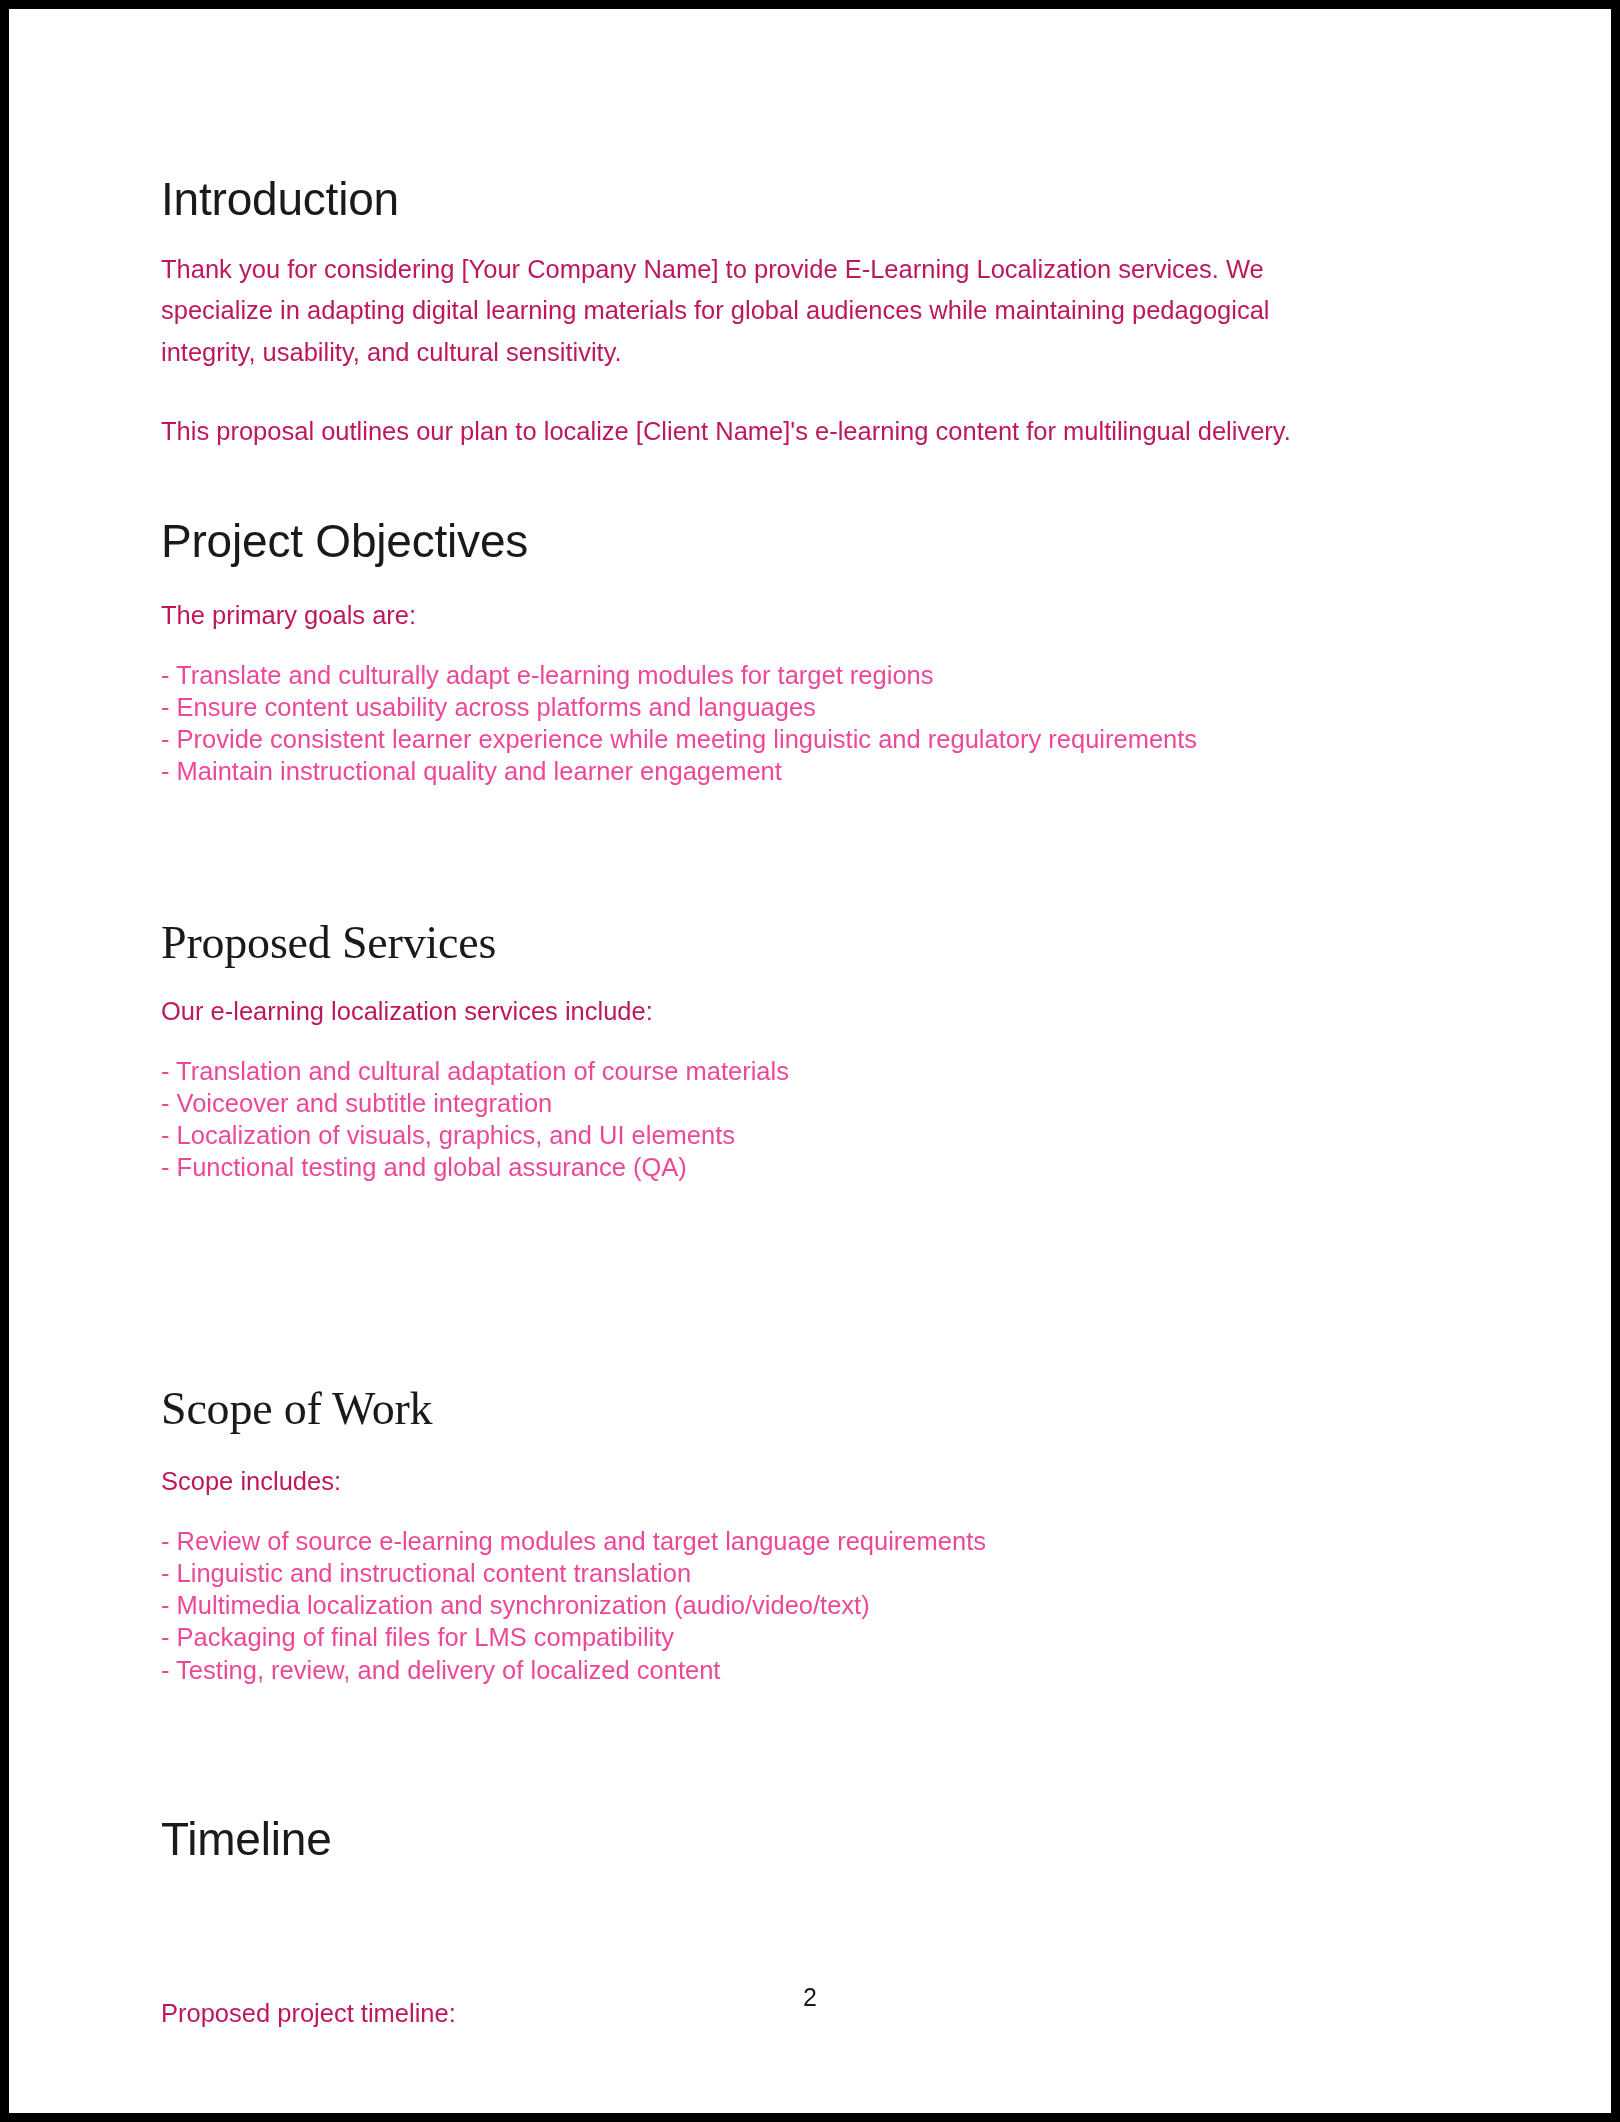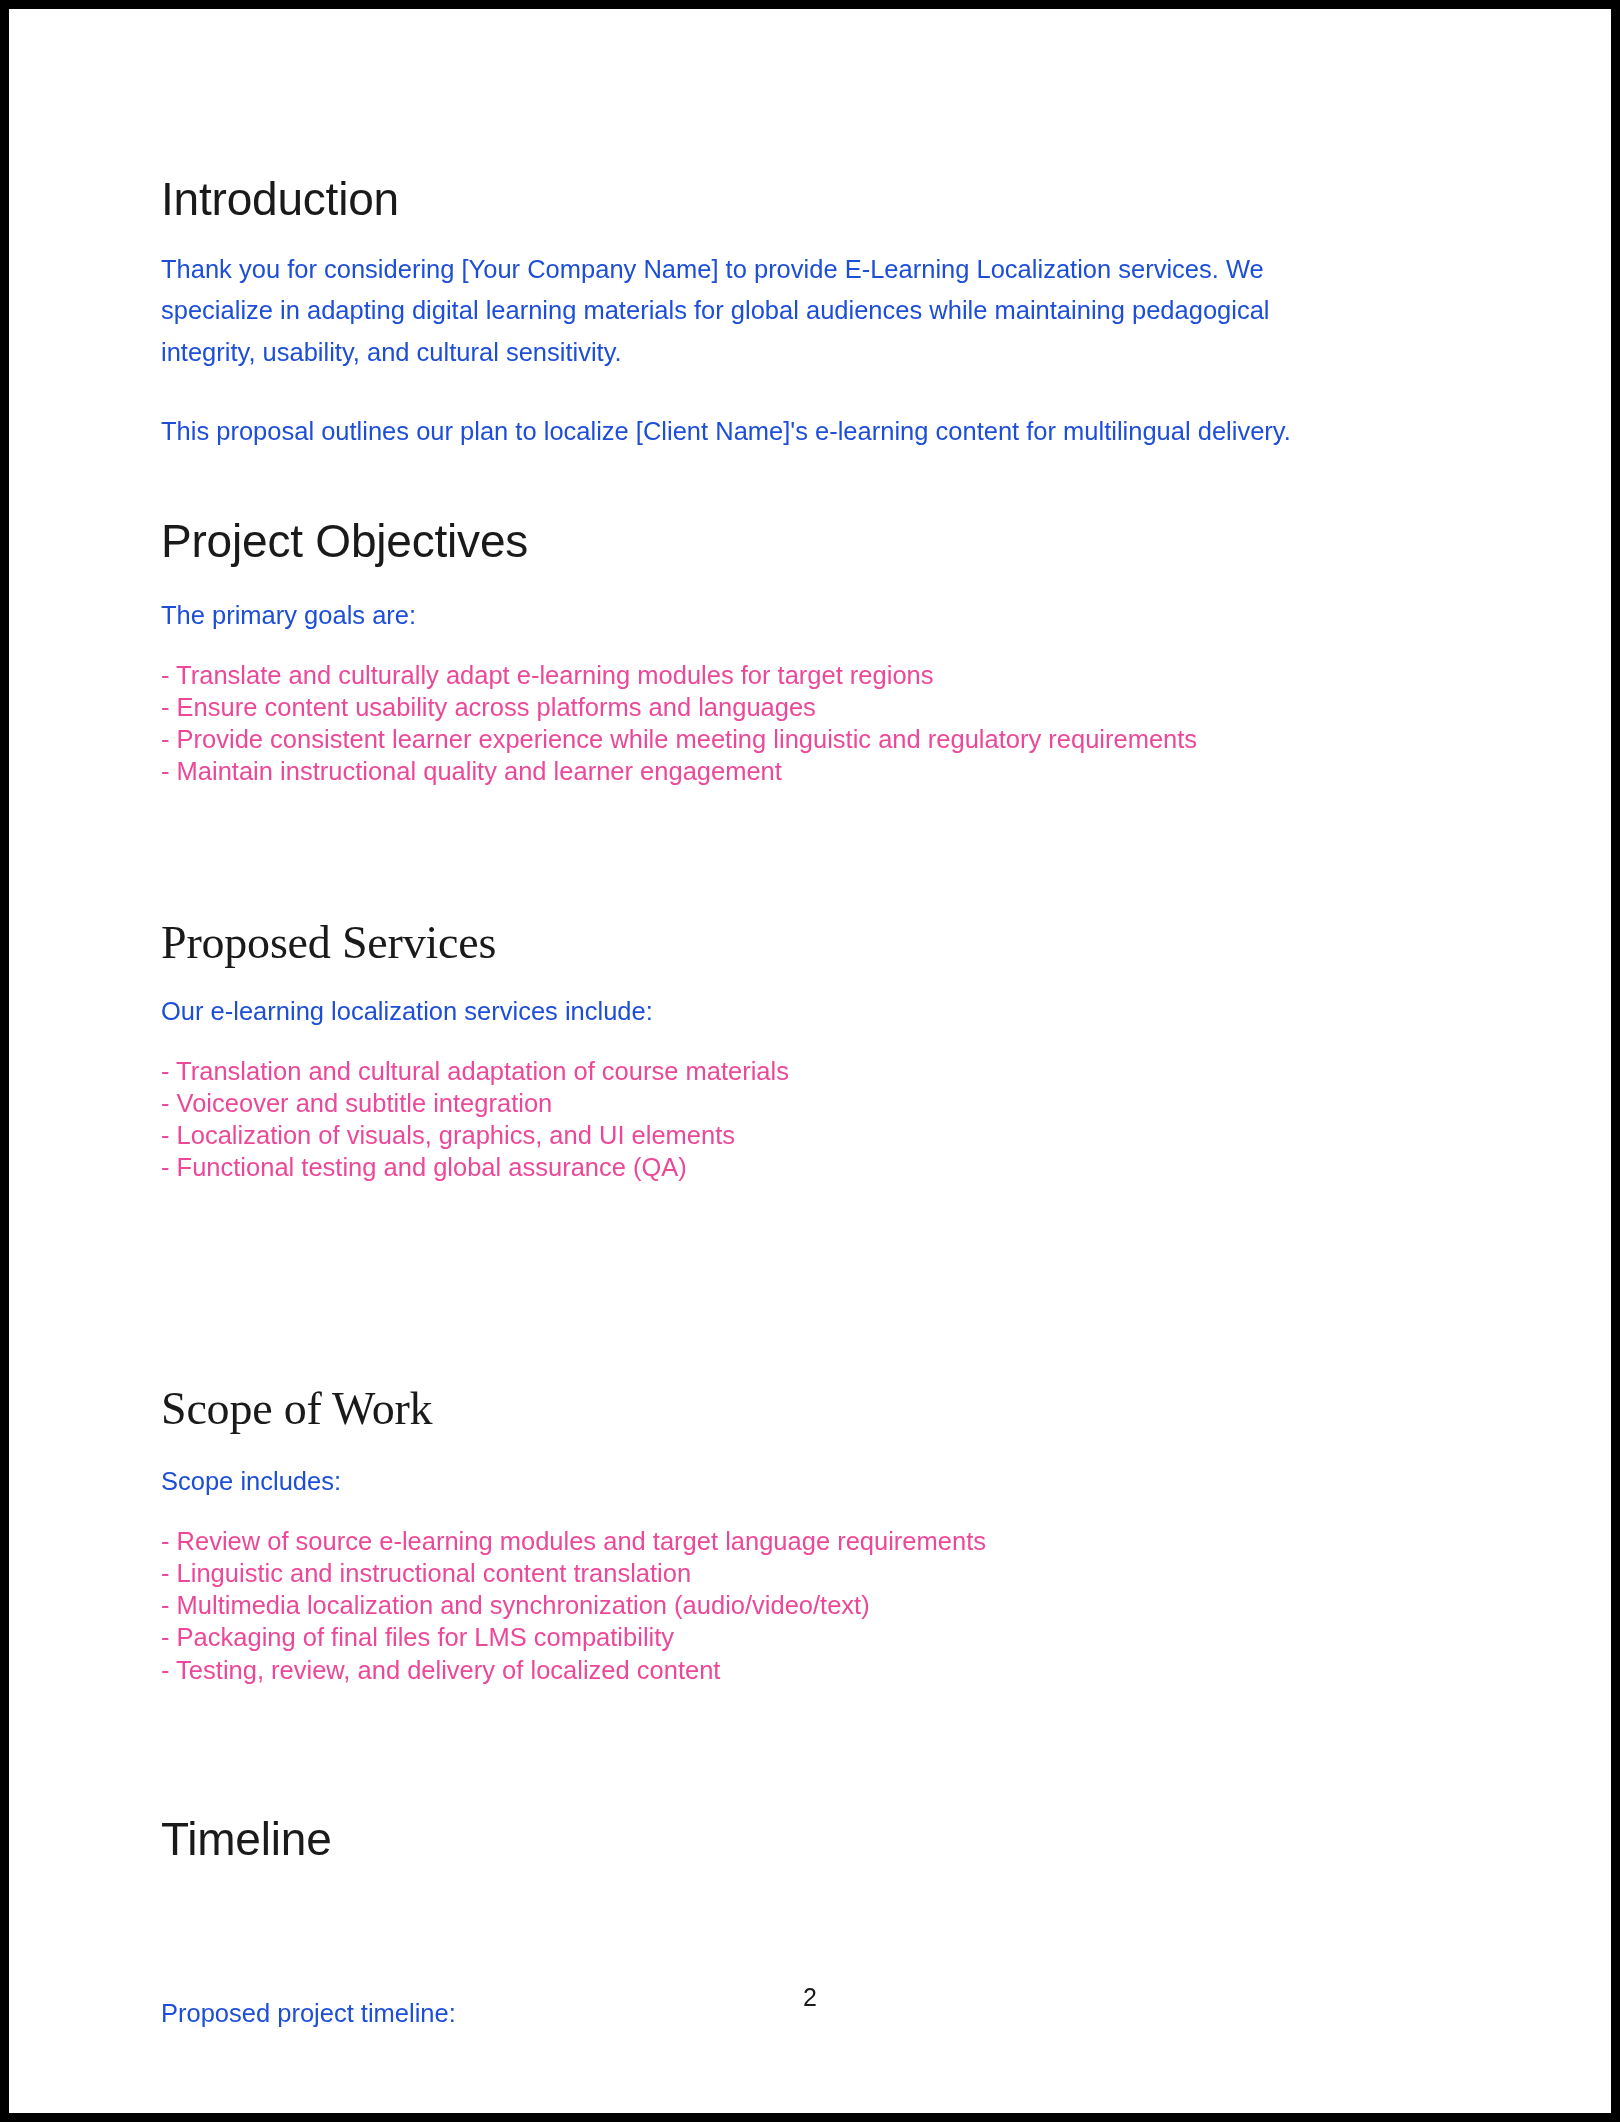--- a/index.html
+++ b/index.html
@@ -41,21 +41,21 @@
     color: #1a1a1a;
     line-height: 1.12;
     letter-spacing: -0.2px;
     margin: 0;
     font-stretch: semi-condensed;
   }
 
   .doc-p {
     font-size: 25.5px;
     font-weight: 400;
-    color: #1d4ed8;
+    color: #be185d;
     line-height: 1.62;
     margin: 0;
     max-width: 1200px;
   }
 
   .doc-list {
     list-style: none;
     margin: 0;
     padding: 0;
   }

